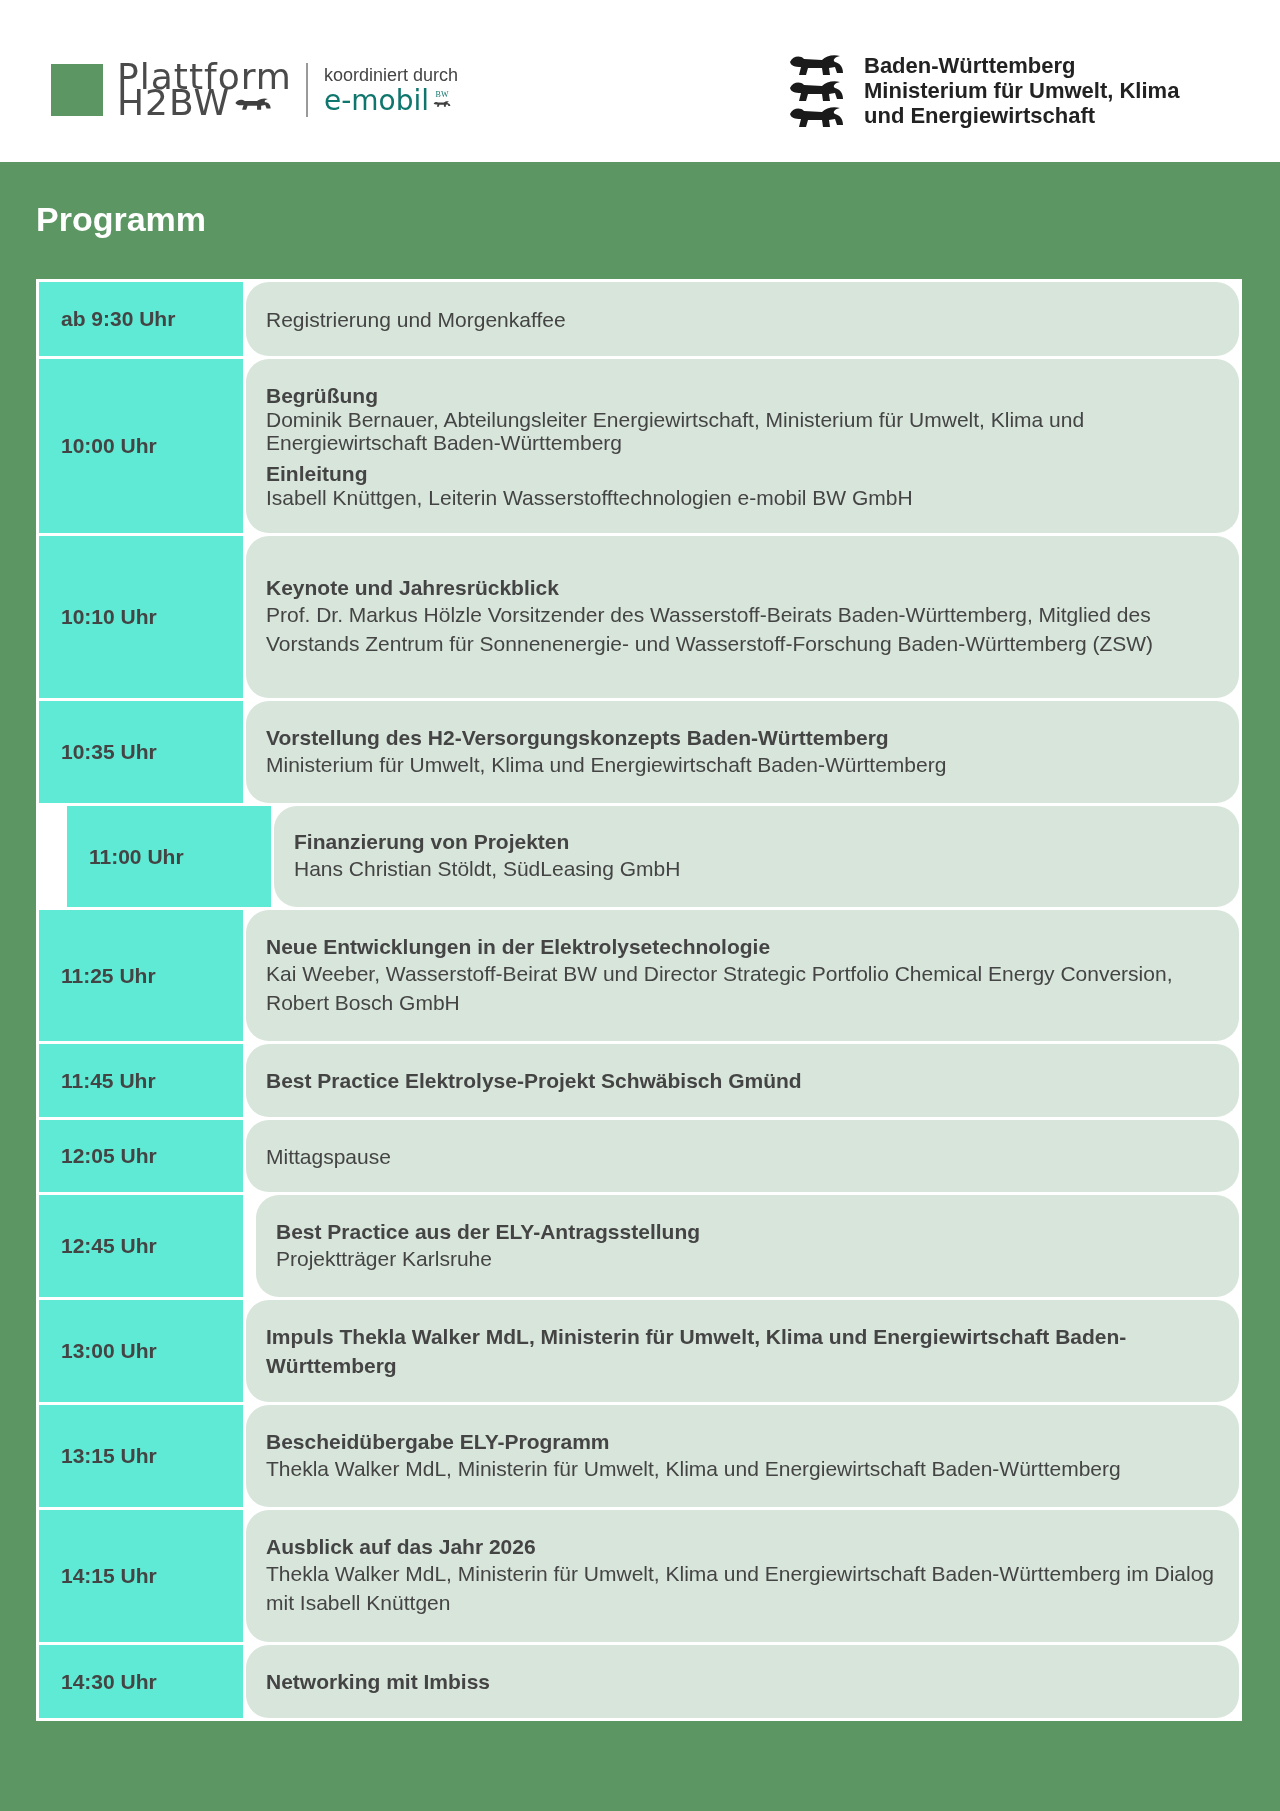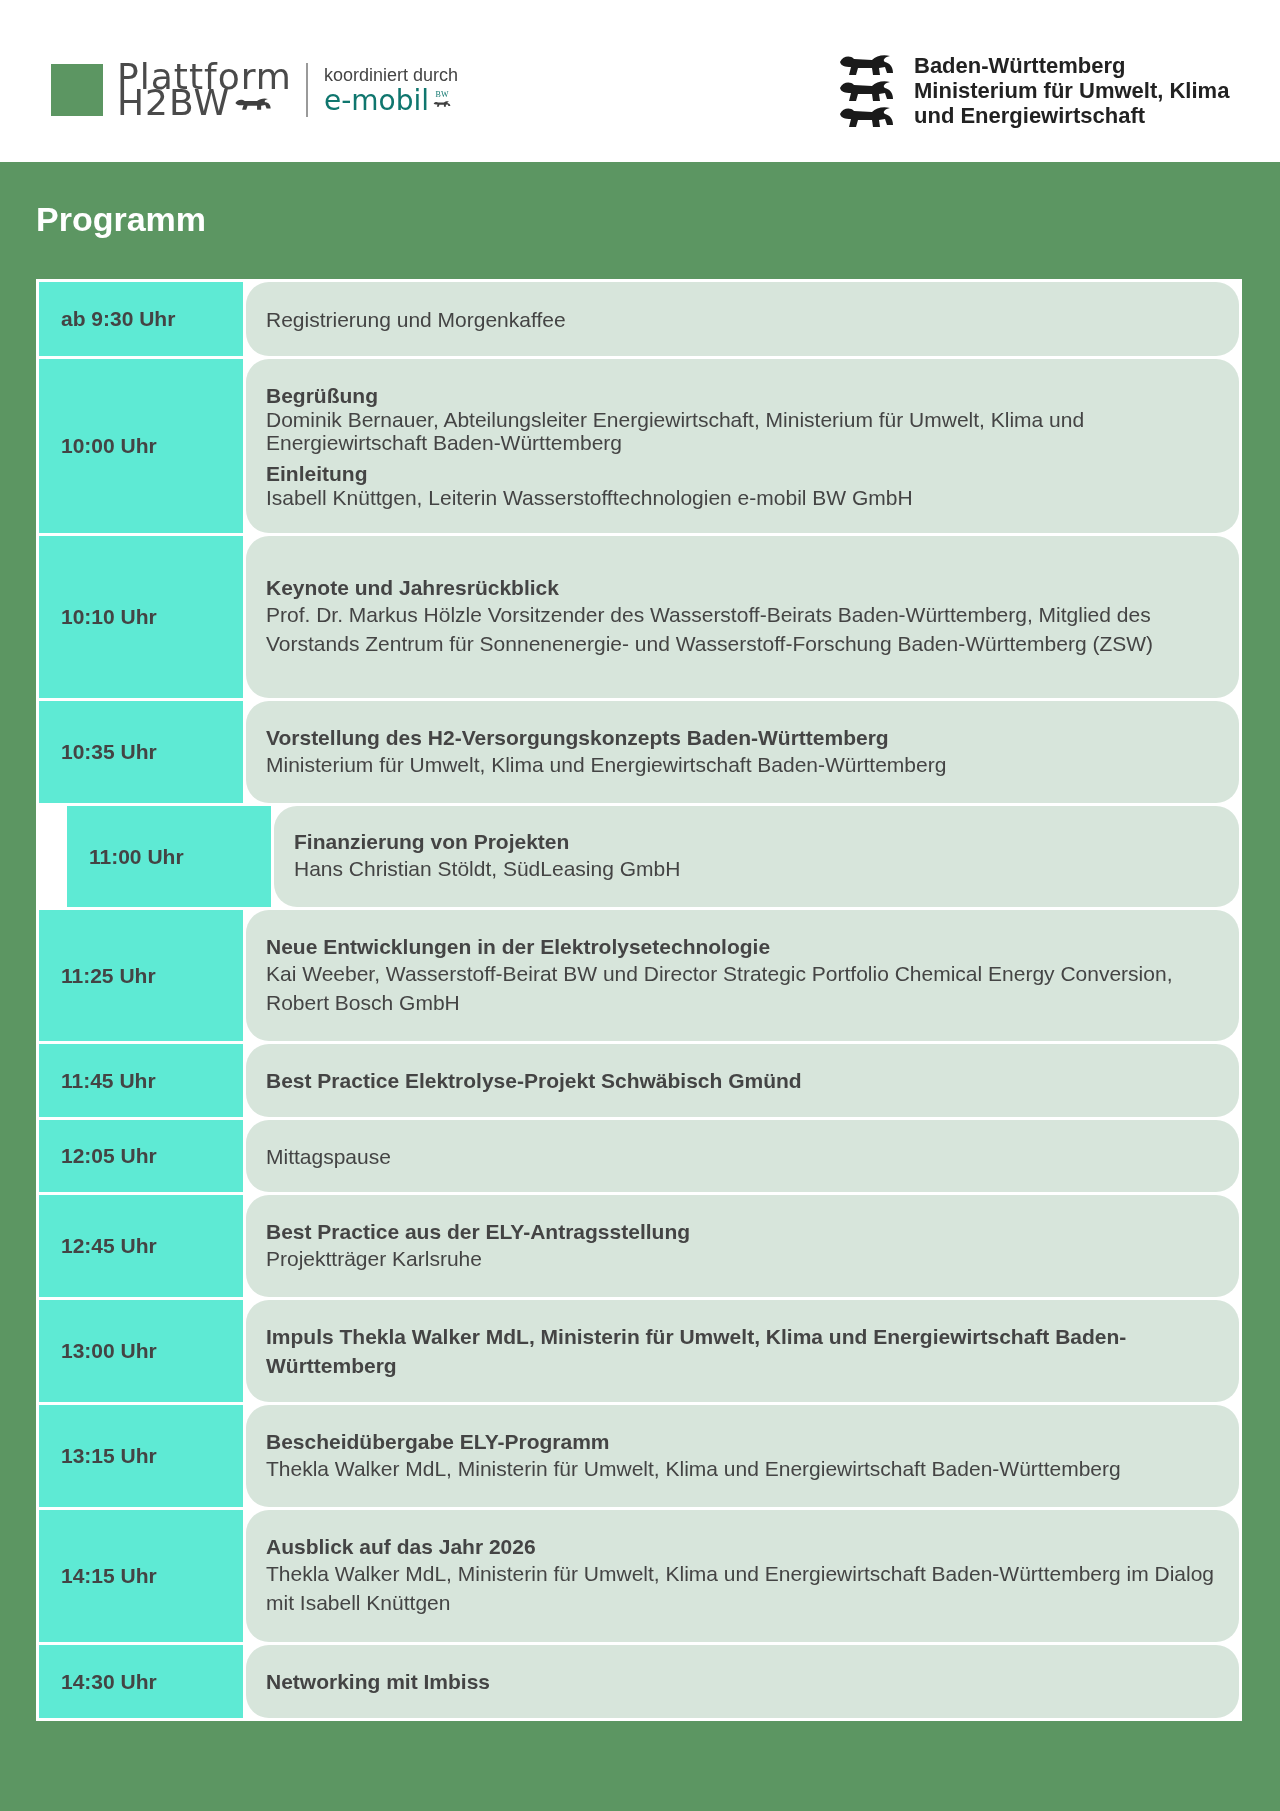--- a/index.html
+++ b/index.html
@@ -8,21 +8,21 @@
   .logo-left { position:absolute; left:51px; top:62px; height:56px; display:flex; align-items:center; }
   .green-square { width:52px; height:52px; background:#5c9662; }
   .plattform { margin-left:14px; display:flex; flex-direction:column; line-height:26px; font-size:36px; color:#4a4a4a; letter-spacing:1px; font-family:"DejaVu Sans", sans-serif; font-weight:normal; }
   .plattform .l2 { display:flex; align-items:center; }
   .lion-small { width:38px; height:22px; margin-left:4px; }
   .vdivider { width:2px; height:54px; background:#9a9a9a; margin:0 16px 0 14px; }
   .coord { display:flex; flex-direction:column; }
   .coord .k { font-size:18px; color:#444; line-height:22px; }
   .coord .e { font-size:28px; color:#0f766e; line-height:30px; display:flex; align-items:flex-start; font-family:"DejaVu Sans", sans-serif; }
   .coord .bw { font-size:8px; line-height:9px; margin-left:4px; margin-top:4px; display:flex; flex-direction:column; align-items:center; font-family:"Liberation Serif", serif; }
-  .logo-right { position:absolute; left:838px; top:52px; display:flex; align-items:center; }
+  .logo-right { position:absolute; left:788px; top:52px; display:flex; align-items:center; }
   .lions { display:flex; flex-direction:column; gap:2px; width:56px; }
   .lions svg { width:56px; height:24px; }
   .ministry { margin-left:20px; font-size:22px; font-weight:bold; line-height:25px; color:#222; }
   .title { position:absolute; left:36px; top:200px; font-size:34px; font-weight:bold; color:#ffffff; }
   .table { position:absolute; left:36px; top:279px; width:1206px; background:#ffffff; padding:3px; box-sizing:border-box; }
   .row { display:flex; border-bottom:3px solid #ffffff; }
   .row:last-child { border-bottom:none; }
   .cell-time { width:207px; background:#5eead4; border-right:3px solid #ffffff; display:flex; align-items:center; padding-left:22px; box-sizing:border-box; font-weight:bold; font-size:21px; color:#444; }
   .cell-desc { flex:1; background:#d7e5db; display:flex; flex-direction:column; justify-content:center; padding:0 20px 0 20px; box-sizing:border-box; font-size:21px; color:#444;border-radius:23px; }
   .t-bold { font-weight:bold; line-height:24px; }
@@ -149,21 +149,21 @@
       </div>
     </div>
     <div class="row" style="height: 72px;">
       <div class="cell-time">12:05 Uhr</div>
       <div class="cell-desc">
         <div class="block">
           <div class="t-sub">Mittagspause</div>
         </div>
       </div>
     </div>
-    <div class="row" style="height: 102px;">
+    <div class="row" style="height: 102px; gap: 10px;">
       <div class="cell-time">12:45 Uhr</div>
       <div class="cell-desc">
         <div class="block">
           <div class="t-bold">Best Practice aus der ELY-Antragsstellung</div>
           <div class="t-sub">Projektträger Karlsruhe</div>
         </div>
       </div>
     </div>
     <div class="row" style="height: 102px;">
       <div class="cell-time">13:00 Uhr</div>

